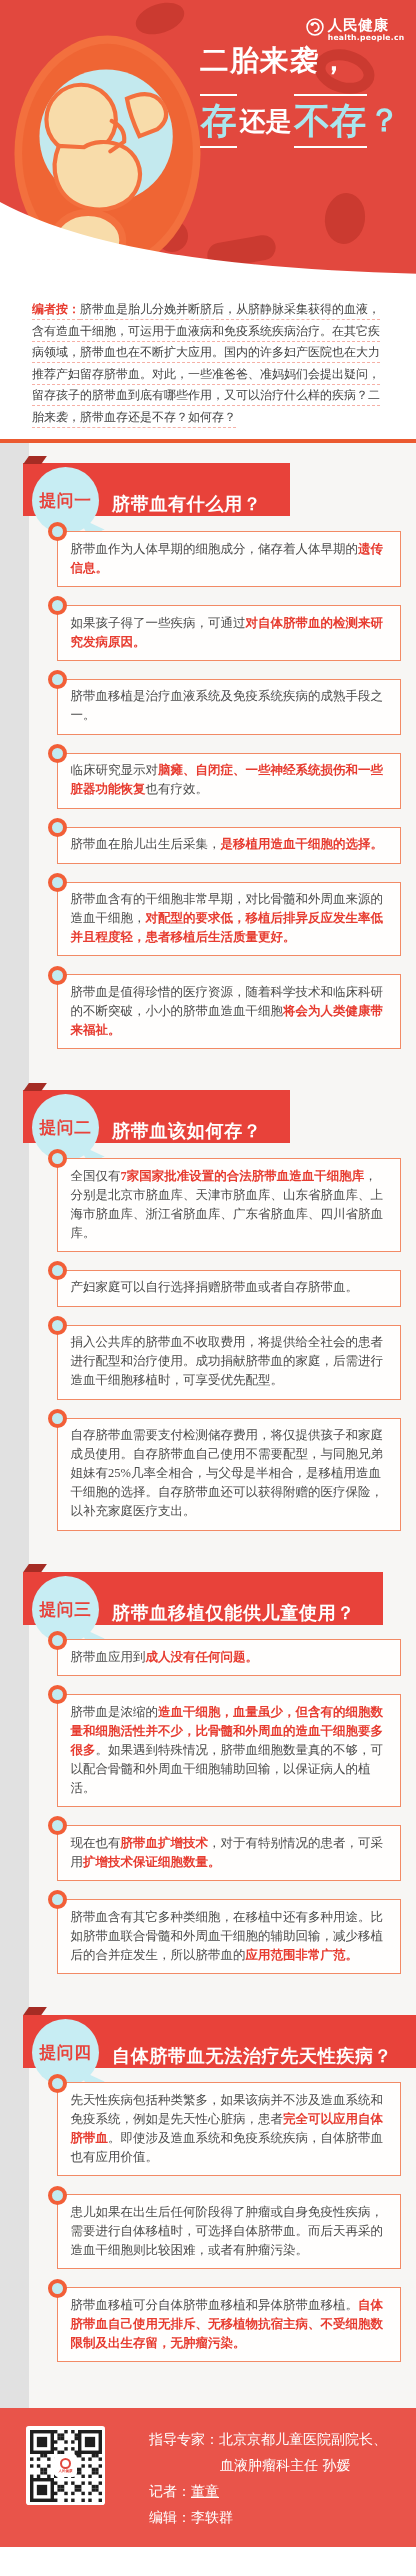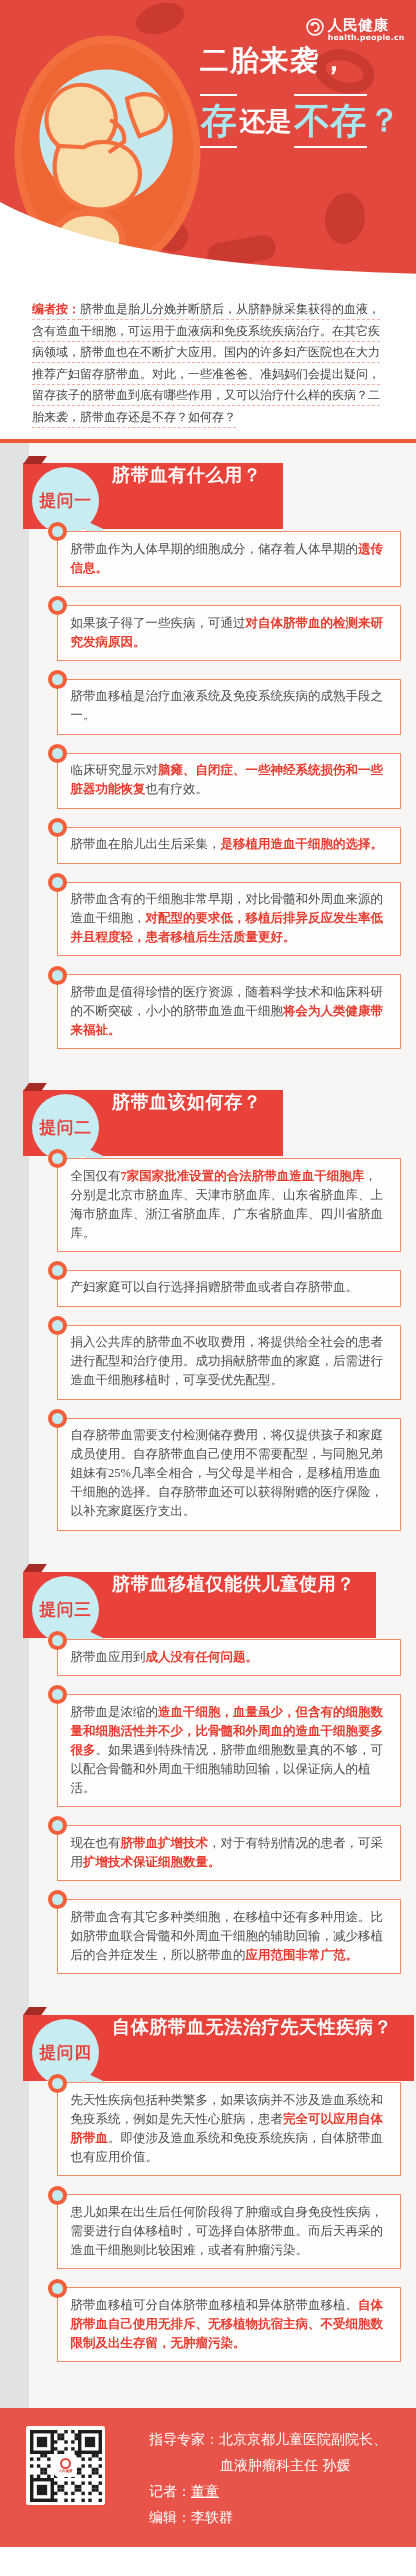--- a/index.html
+++ b/index.html
@@ -31,22 +31,22 @@
     text-decoration:underline dashed #f6b0a6;text-decoration-thickness:1.4px;text-underline-offset:5.6px;}
   .intro-label{color:#e73c30;font-weight:bold;}
 
   .divider{height:4.2px;background:#eb5a30;}
 
   
   .content{position:relative;background:#f7f6f4;padding:5.6px 0 28px 0;}
   .content::before{content:"";position:absolute;left:0;top:0;bottom:0;width:29px;background:#e1e1e1;}
   .qa-head{position:relative;height:67px;margin:32px 0 9.7px 0;}
   .qa-head:first-child{margin-top:5.6px;}
-  .ribbon{position:absolute;left:23px;top:9px;height:66px;background:#e8423a;display:inline-flex;align-items:flex-start;
-    padding:0 21px 0 89px;}
+  .ribbon{position:absolute;left:23px;top:9px;height:53px;background:#e8423a;display:inline-flex;align-items:flex-end;
+    padding:0 28px 0 89px;}
   .ribbon::before{content:"";position:absolute;left:2.8px;top:-7.6px;width:18px;height:8.3px;background:#a52c24;
     transform:skewX(-35deg);}
   .ribbon-text{color:#fff;font-weight:bold;font-size:18px;letter-spacing:0.7px;white-space:nowrap;}
   .bubble{position:absolute;left:32px;top:13px;width:67px;height:67px;background:#c7edf3;border-radius:50%;
     display:flex;align-items:center;justify-content:center;}
   .bubble::before{content:"";position:absolute;bottom:0px;right:-2.8px;width:21px;height:21px;background:#c7edf3;
     clip-path:polygon(0 0,100% 100%,15% 100%);transform:rotate(-20deg);}
   .bubble-text{position:relative;color:#e8423a;font-weight:bold;font-size:16.7px;letter-spacing:0.7px;}
   .card{position:relative;margin:0 16px 18px 57px;background:#fffefd;border:1.4px solid #f28a65;
     padding:7.6px 12.5px 8.3px 12.5px;font-size:12.5px;line-height:19px;color:#4a4a4a;font-family:Liberation Serif, serif;}

